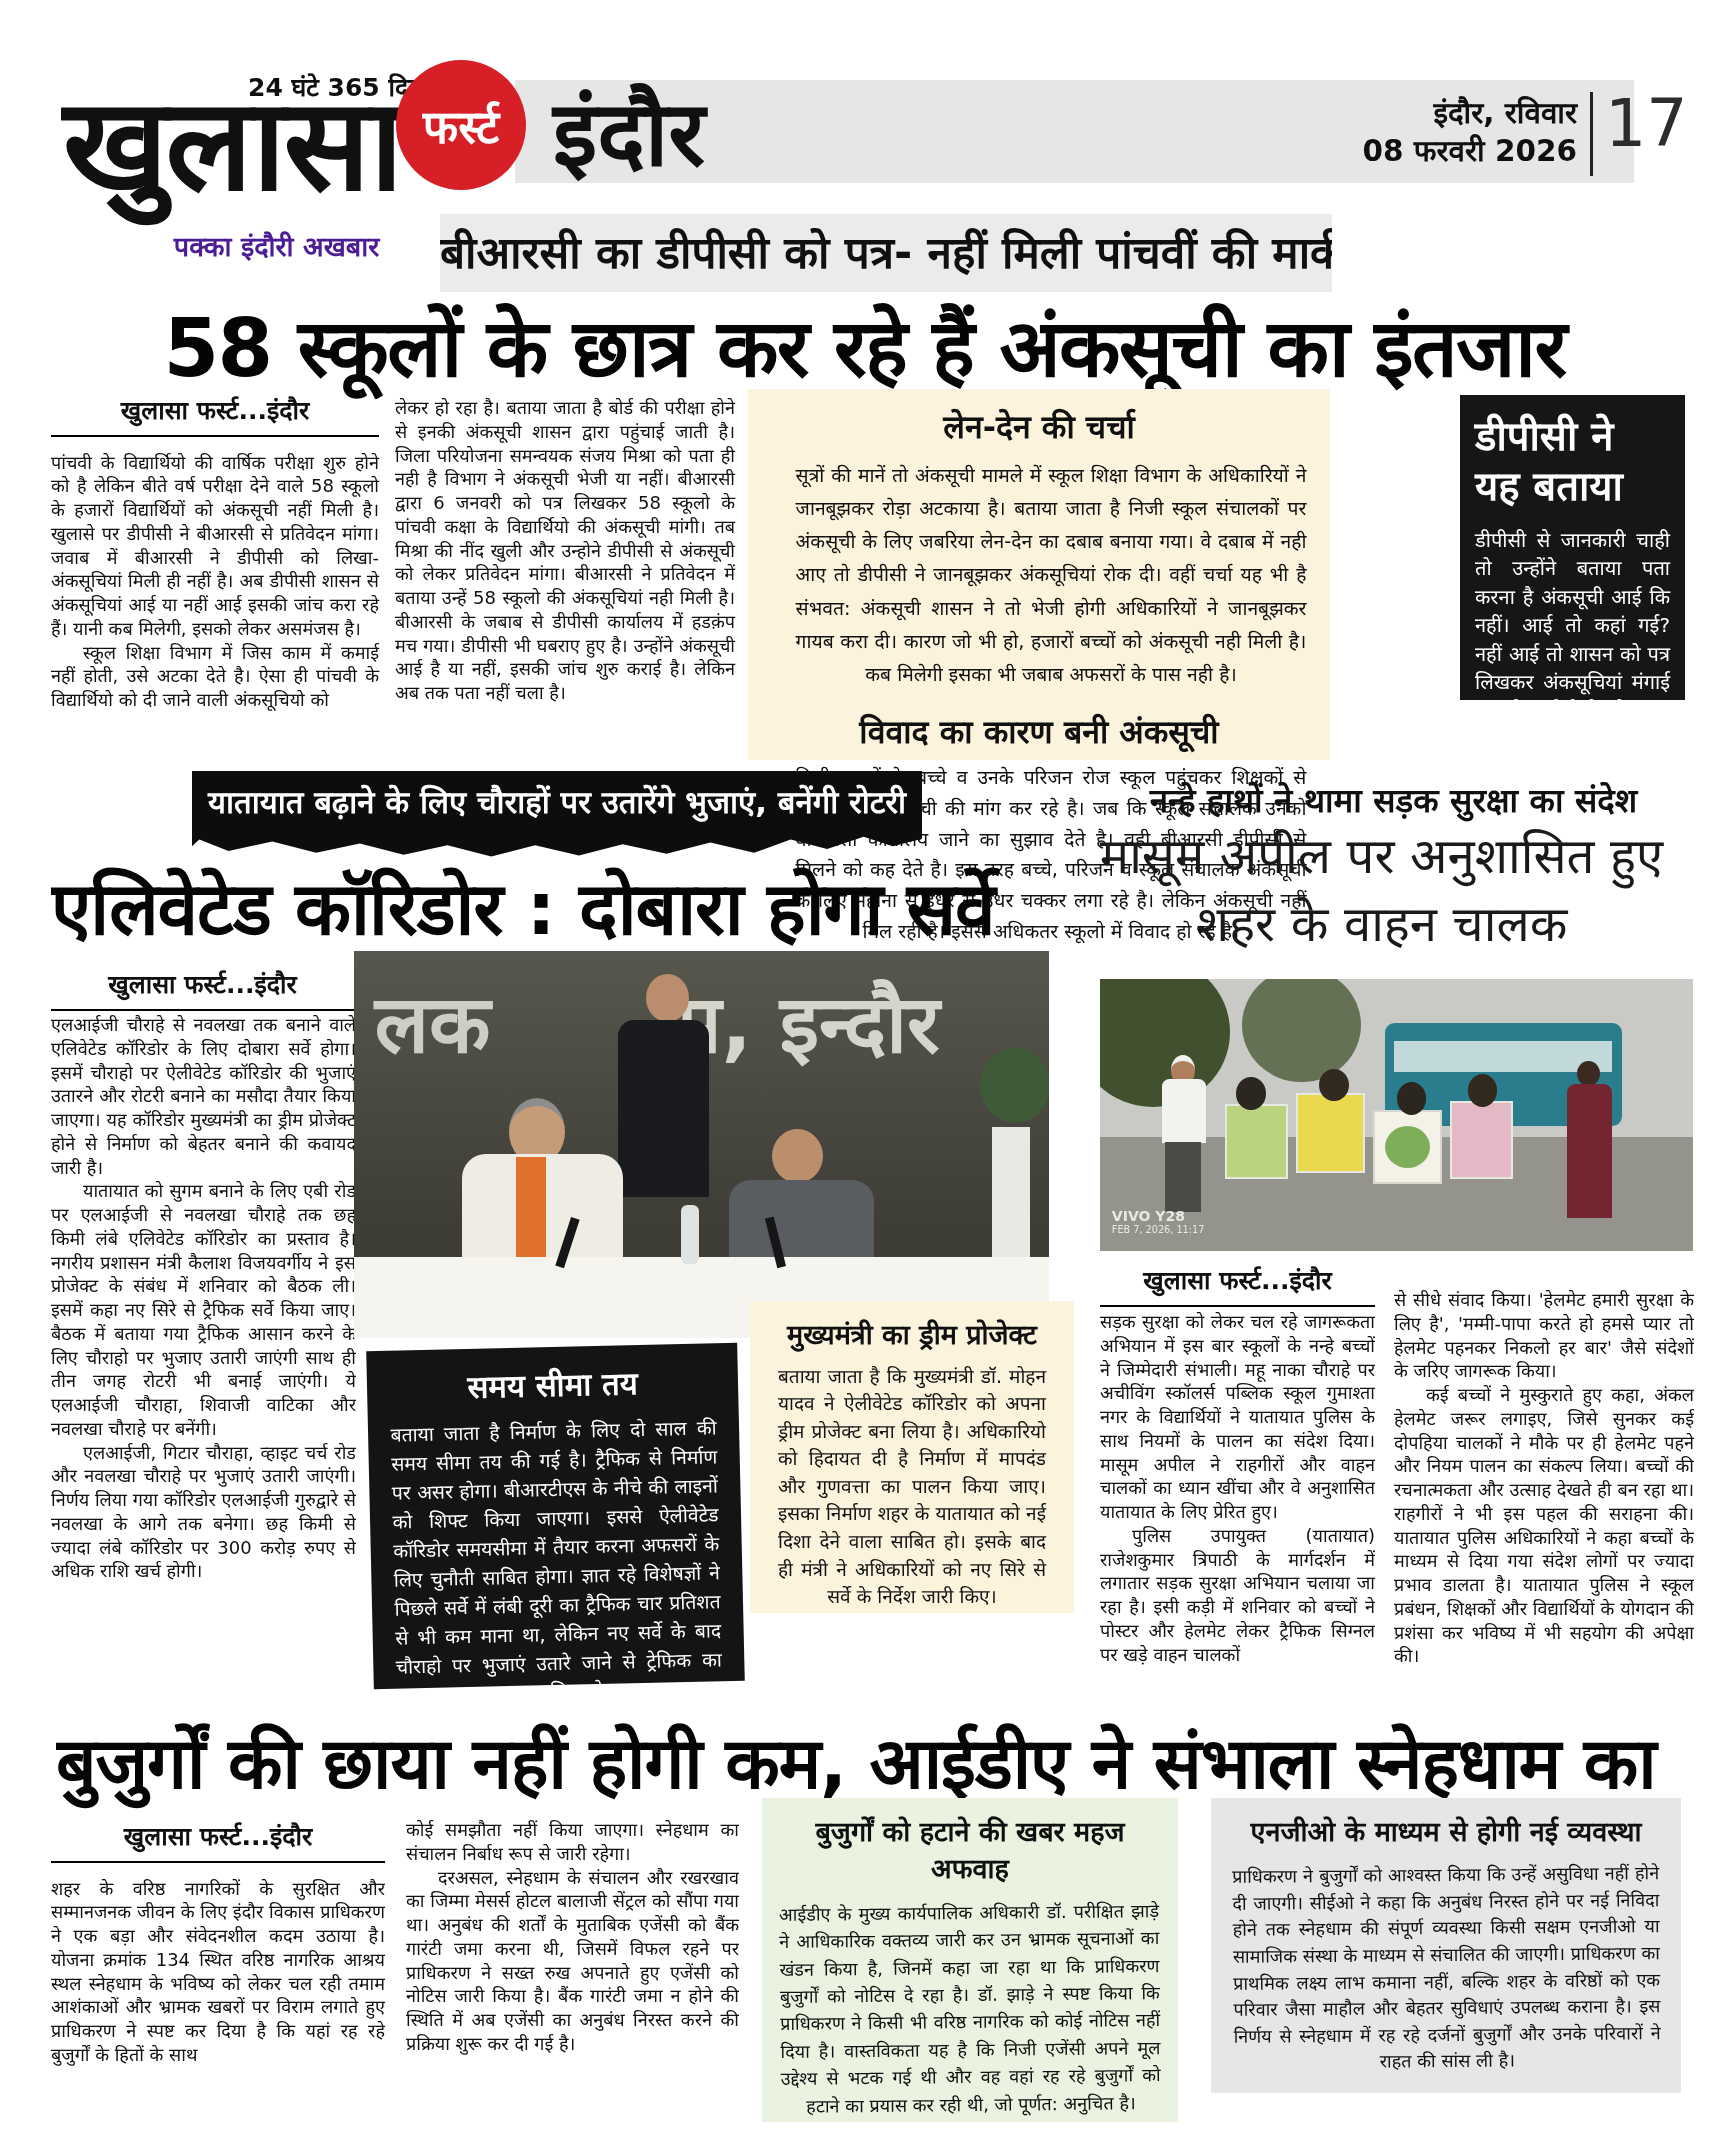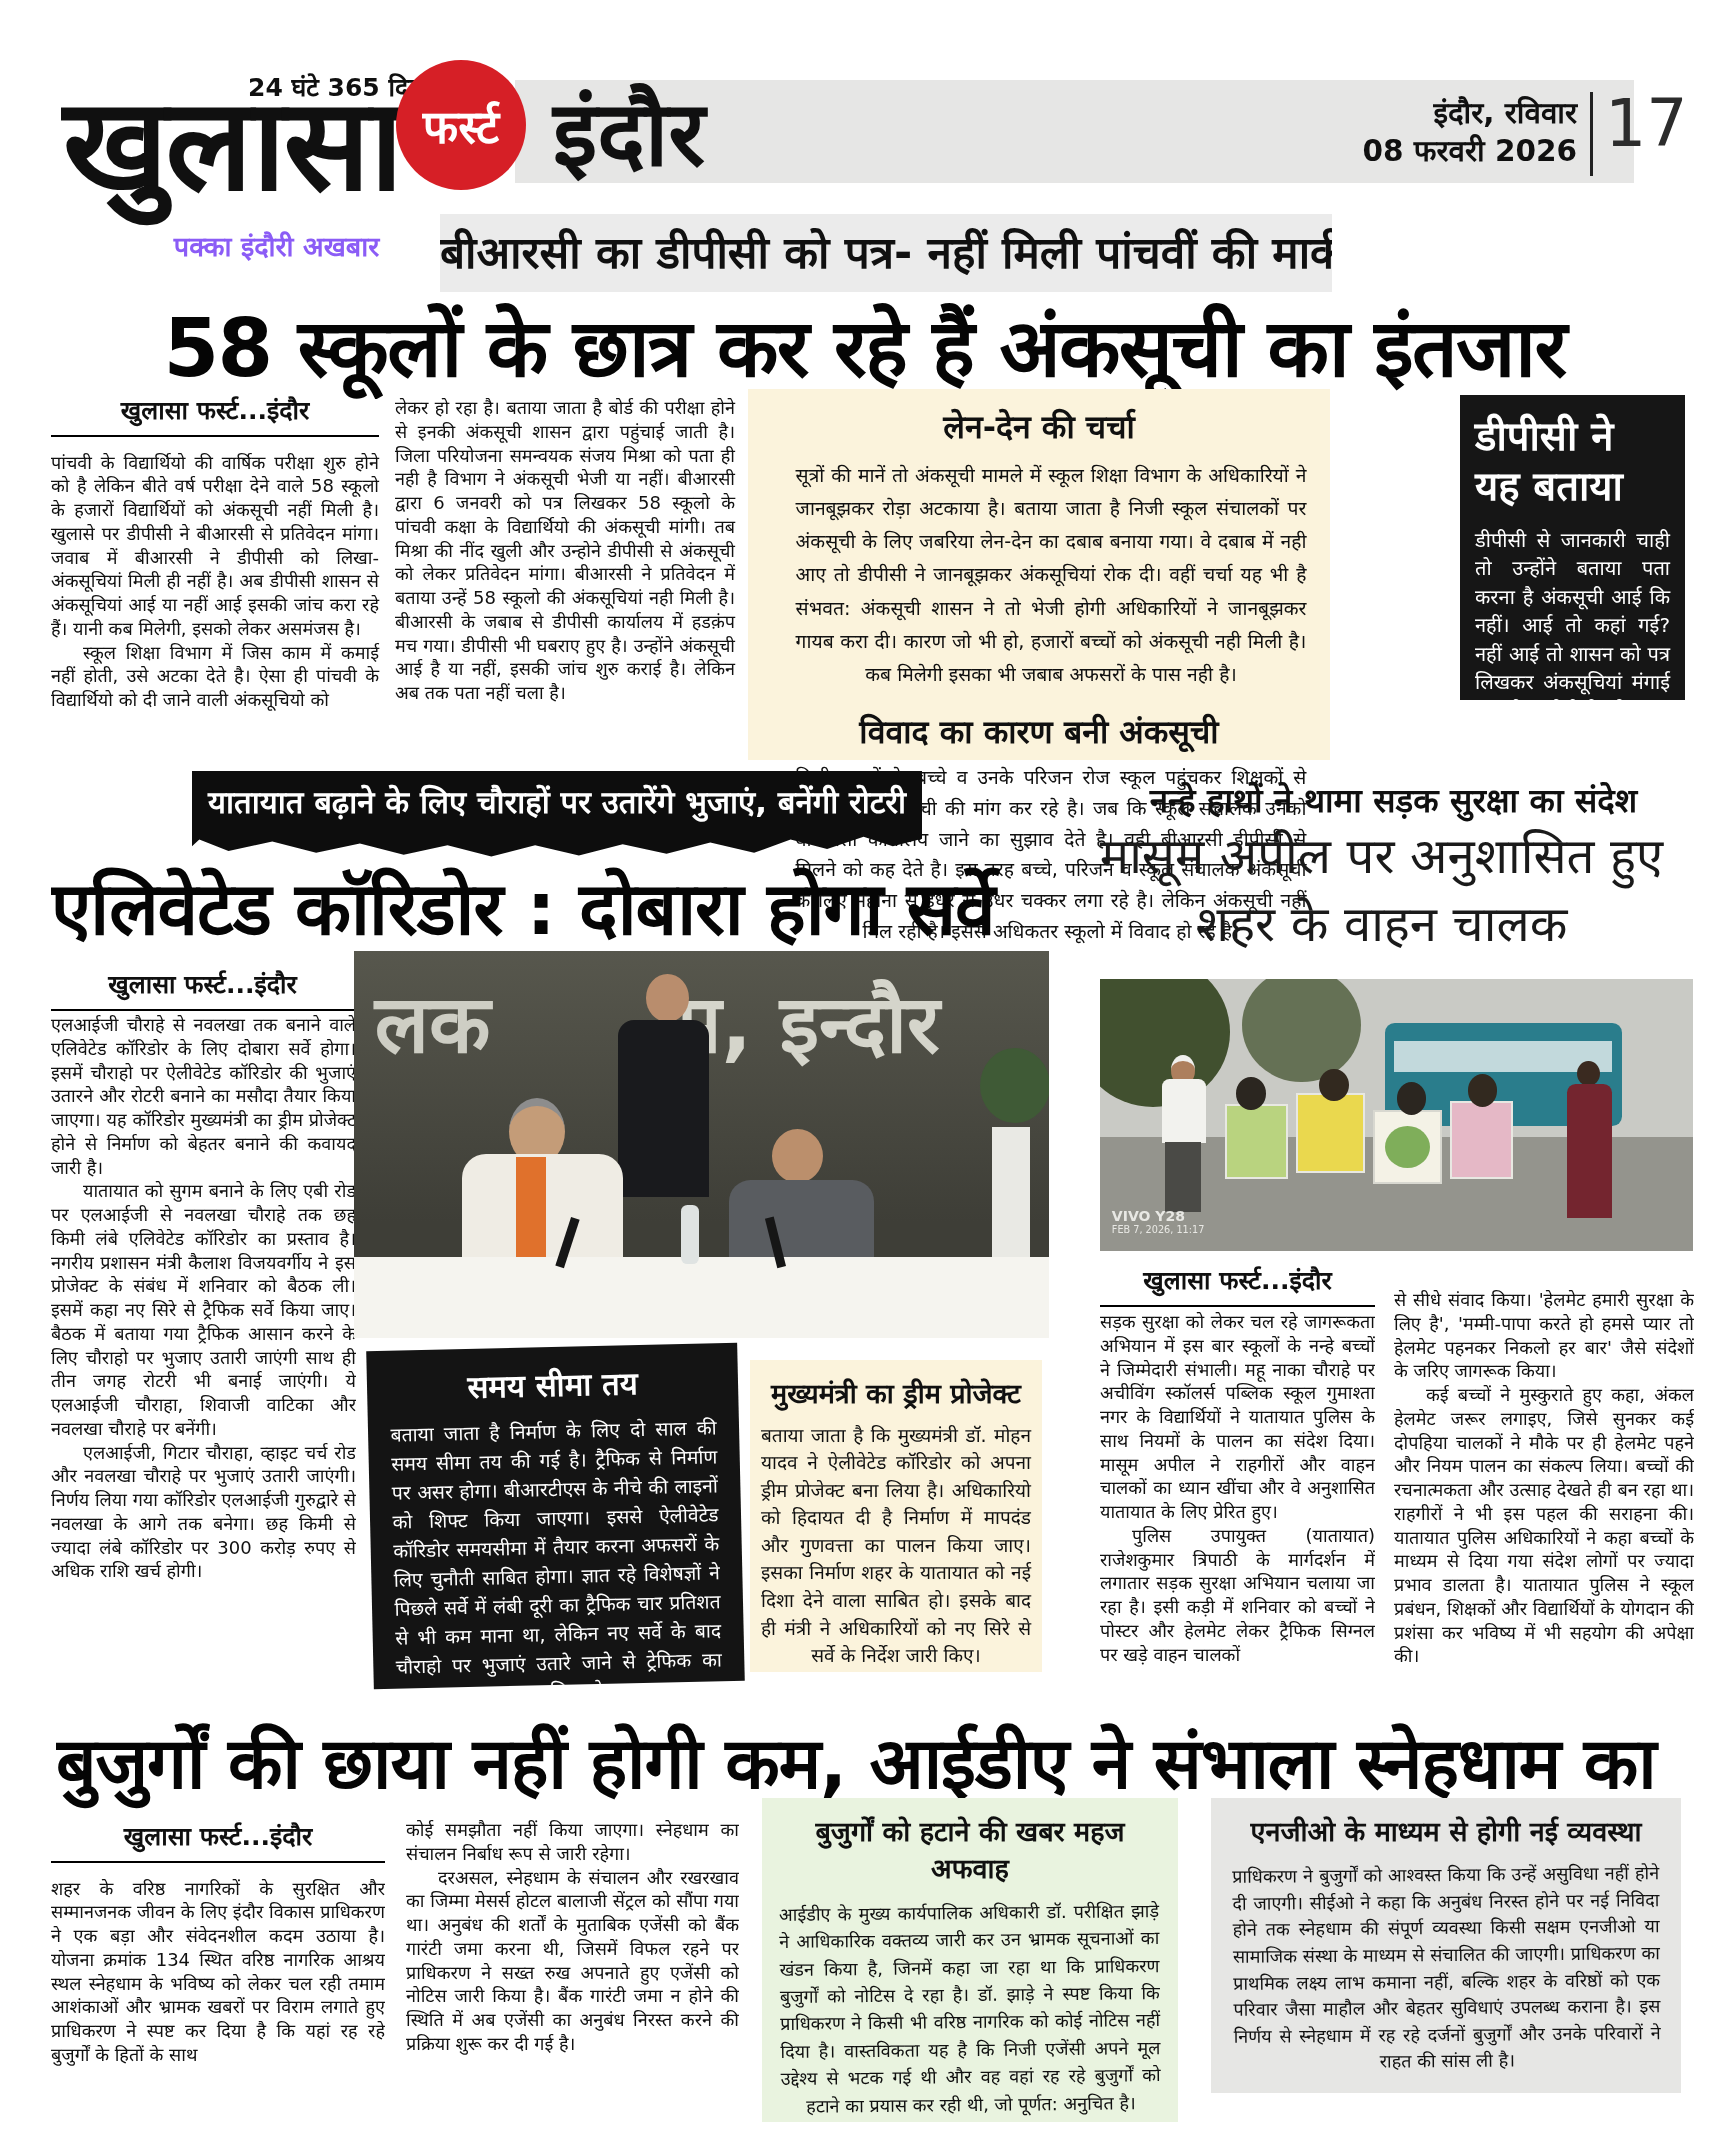--- a/index.html
+++ b/index.html
@@ -21,21 +21,21 @@
 <body>
 
 <div class="page">
 
   <div class="abs" style="left:0;top:0;width:1730px;height:300px;">
     <div class="abs" style="left:248px;top:69px;font-size:25px;font-weight:900;">24 घंटे 365 दिन</div>
     <div class="abs" style="left:63px;top:75px;font-size:128px;font-weight:900;line-height:1.1;letter-spacing:-2.1px;">खुलासा</div>
     <div class="abs" style="left:515px;top:80px;width:1119px;height:103px;background:#e6e6e5;"></div>
     <div class="abs" style="left:396px;top:60px;width:130px;height:130px;border-radius:50%;background:#d61f26;color:#fff;
                 display:flex;align-items:center;justify-content:center;font-size:46px;font-weight:900;">फर्स्ट</div>
-    <div class="abs" style="left:161px;top:227px;width:231px;font-size:27px;font-weight:900;color:#8b5cf6;text-align:center;">पक्का इंदौरी अखबार</div>
+    <div class="abs" style="left:161px;top:227px;width:231px;font-size:27px;font-weight:900;color:#4c1d95;text-align:center;">पक्का इंदौरी अखबार</div>
     <div class="abs" style="left:553px;top:85px;font-size:90px;font-weight:900;line-height:97px;">इंदौर</div>
     <div class="abs" style="left:1330px;top:94px;width:247px;text-align:right;font-weight:900;font-size:29.5px;line-height:1.3;">
       <div>इंदौर, रविवार</div>
       <div>08 फरवरी 2026</div>
     </div>
     <div class="abs" style="left:1590px;top:92px;width:2.7px;height:84px;background:#222;"></div>
     <div class="abs" style="left:1605px;top:86px;font-size:65px;font-weight:400;color:#2c2c2c;">17</div>
   </div>
 
   <div class="abs" style="left:440px;top:214px;width:892px;height:78px;background:#ebebeb;
@@ -109,21 +109,21 @@
     <div class="abs" style="left:60%;bottom:18%;width:8.6px;height:51px;background:#161616;transform:rotate(-14deg);"></div>
     <div class="abs" style="left:47%;bottom:19%;width:18px;height:59px;border-radius:6.4px;background:#dfe3e2;"></div>
   </div>
 
   <div class="abs boxed" style="left:370px;top:1347px;width:371px;height:338px;background:#141414;color:#fff;padding:16px 22.5px;
               transform:rotate(-1.3deg);overflow:hidden;">
     <div style="font-size:31px;font-weight:900;text-align:center;">समय सीमा तय</div>
     <div style="margin-top:13px;font-size:19.3px;line-height:1.5;text-align:justify;text-align-last:center;">बताया जाता है निर्माण के लिए दो साल की समय सीमा तय की गई है। ट्रैफिक से निर्माण पर असर होगा। बीआरटीएस के नीचे की लाइनों को शिफ्ट किया जाएगा। इससे ऐलीवेटेड कॉरिडोर समयसीमा में तैयार करना अफसरों के लिए चुनौती साबित होगा। ज्ञात रहे विशेषज्ञों ने पिछले सर्वे में लंबी दूरी का ट्रैफिक चार प्रतिशत से भी कम माना था, लेकिन नए सर्वे के बाद चौराहो पर भुजाएं उतारे जाने से ट्रेफिक का दबाब अधिक होगा।</div>
   </div>
 
-  <div class="abs boxed" style="left:750px;top:1360px;width:292px;height:312px;background:#fbf3dc;padding:14px 11px;overflow:hidden;">
+  <div class="abs boxed" style="left:750px;top:1301px;width:324px;height:312px;background:#fbf3dc;padding:14px 28px;overflow:hidden;">
     <div style="font-size:27px;font-weight:900;text-align:center;">मुख्यमंत्री का ड्रीम प्रोजेक्ट</div>
     <div style="margin-top:10.7px;font-size:19px;line-height:1.45;text-align:justify;text-align-last:center;">बताया जाता है कि मुख्यमंत्री डॉ. मोहन यादव ने ऐलीवेटेड कॉरिडोर को अपना ड्रीम प्रोजेक्ट बना लिया है। अधिकारियो को हिदायत दी है निर्माण में मापदंड और गुणवत्ता का पालन किया जाए। इसका निर्माण शहर के यातायात को नई दिशा देने वाला साबित हो। इसके बाद ही मंत्री ने अधिकारियों को नए सिरे से सर्वे के निर्देश जारी किए।</div>
   </div>
 
   <div class="abs center" style="left:1065px;top:823px;width:633px;font-size:49px;font-weight:500;line-height:1.38;color:#1a1a1a;">मासूम अपील पर अनुशासित हुए शहर के वाहन चालक</div>
 
   <div class="abs nowrap center" style="left:1089px;top:777px;width:609px;font-size:33px;font-weight:900;">नन्हे हाथों ने थामा सड़क सुरक्षा का संदेश</div>
 
   <div class="abs photo" style="left:1100px;top:979px;width:593px;height:272px;background:#c9cac5;">
     <div class="abs" style="left:-4%;top:-8%;width:26%;height:55%;border-radius:50%;background:#41502f;"></div>

